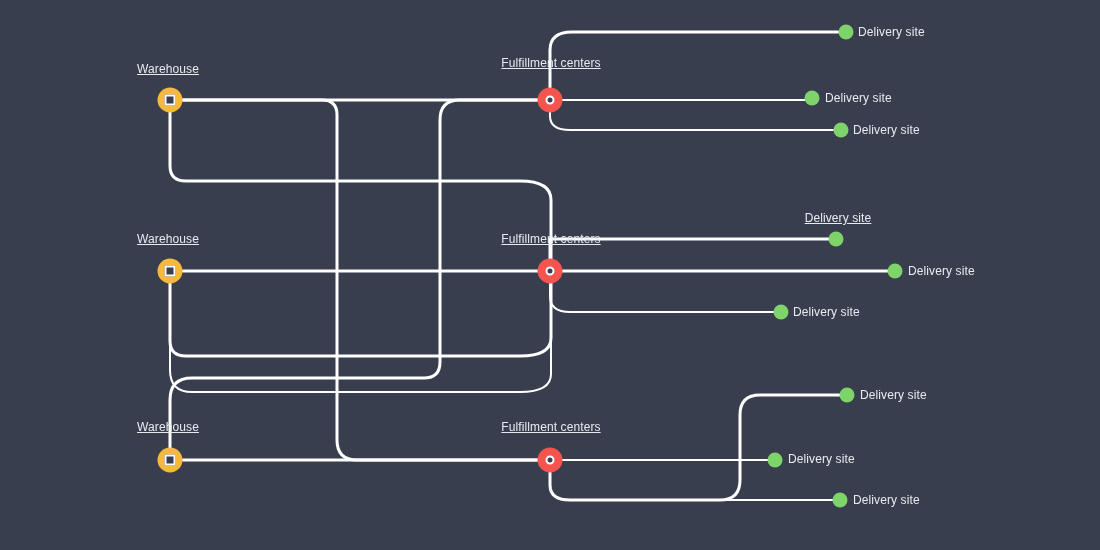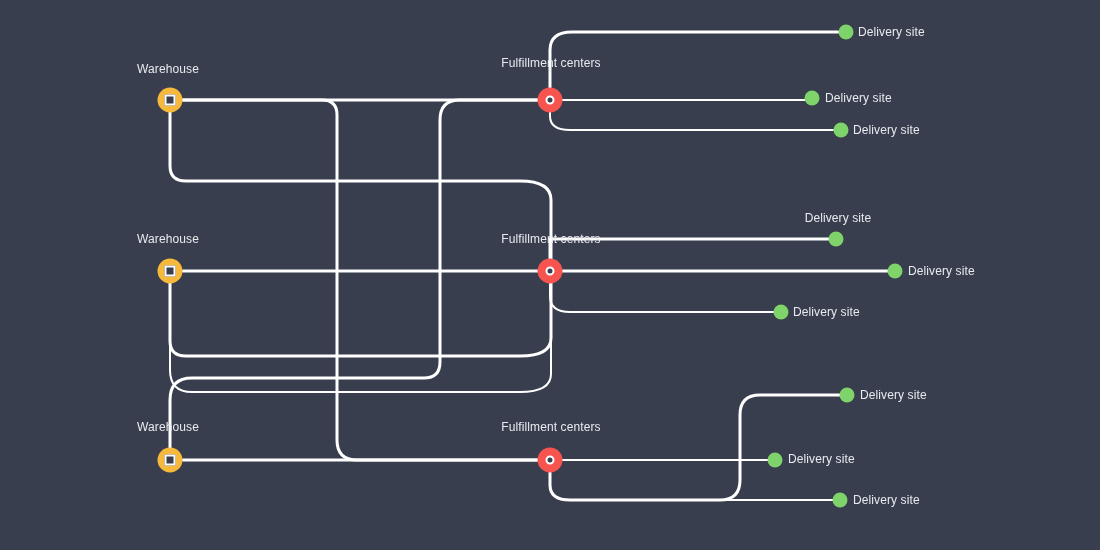--- a/index.html
+++ b/index.html
@@ -33,21 +33,21 @@
   }
   .node-label {
     position: absolute;
     color: #e8eaef;
     font-size: 12px;
     line-height: 1;
     white-space: nowrap;
     letter-spacing: 0.1px;
     text-align: right;
   }
-  .label-center  { transform: translate(-50%, -50%); }
+  .label-center  { transform: translate(-50%, -50%); text-decoration: underline; }
   .label-left    { transform: translate(0, -50%); }
 
   .node {
     position: absolute;
     transform: translate(-50%, -50%);
   }
   .node-wh {
     width: 25px; height: 25px;
     border-radius: 50%;
     background: #f6b93b;

